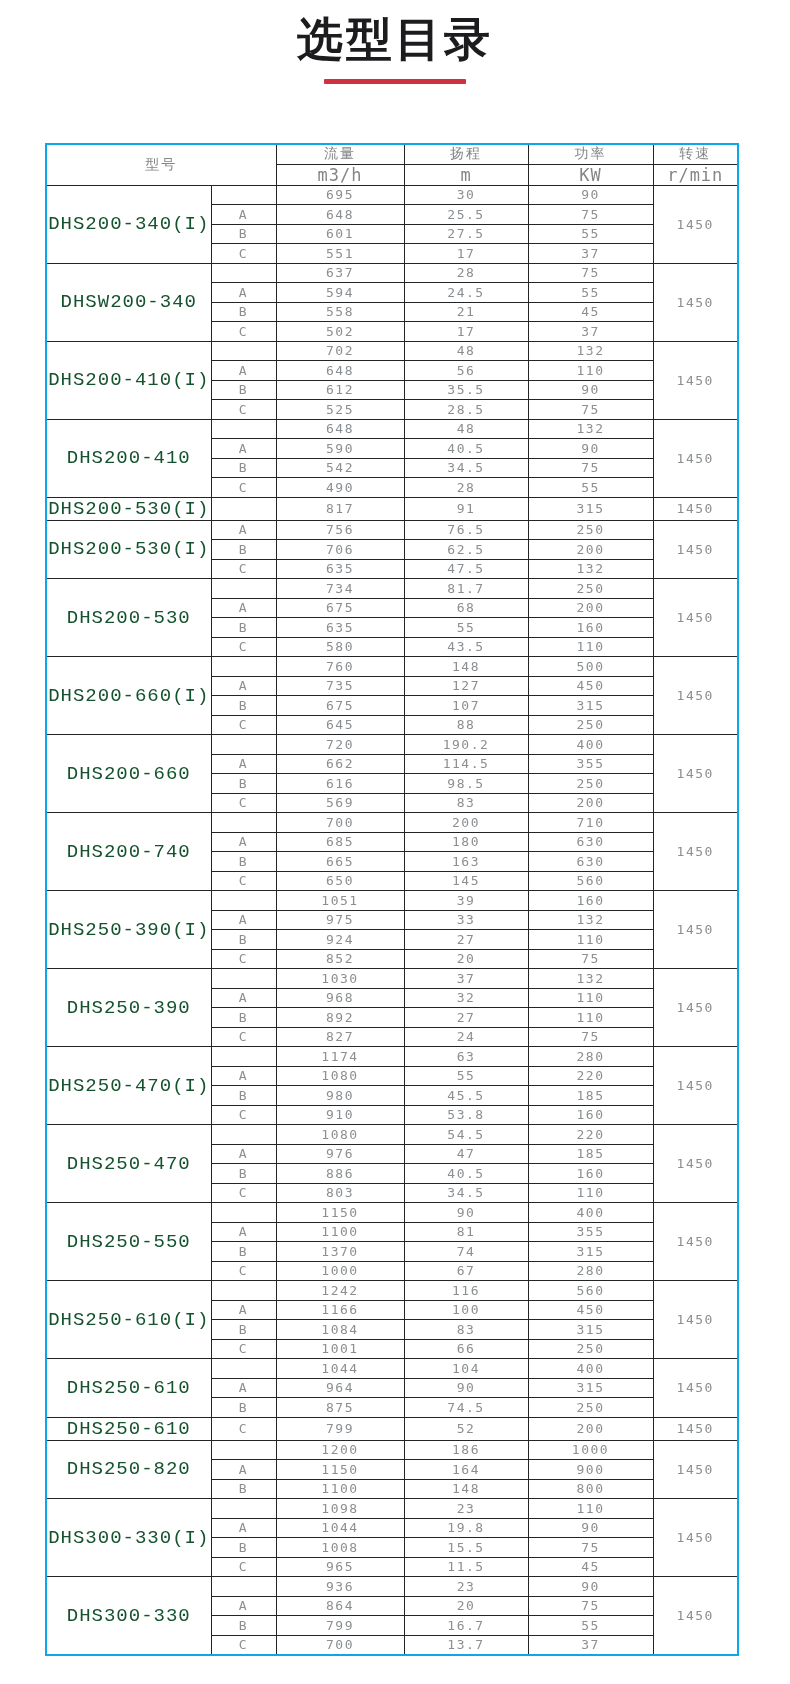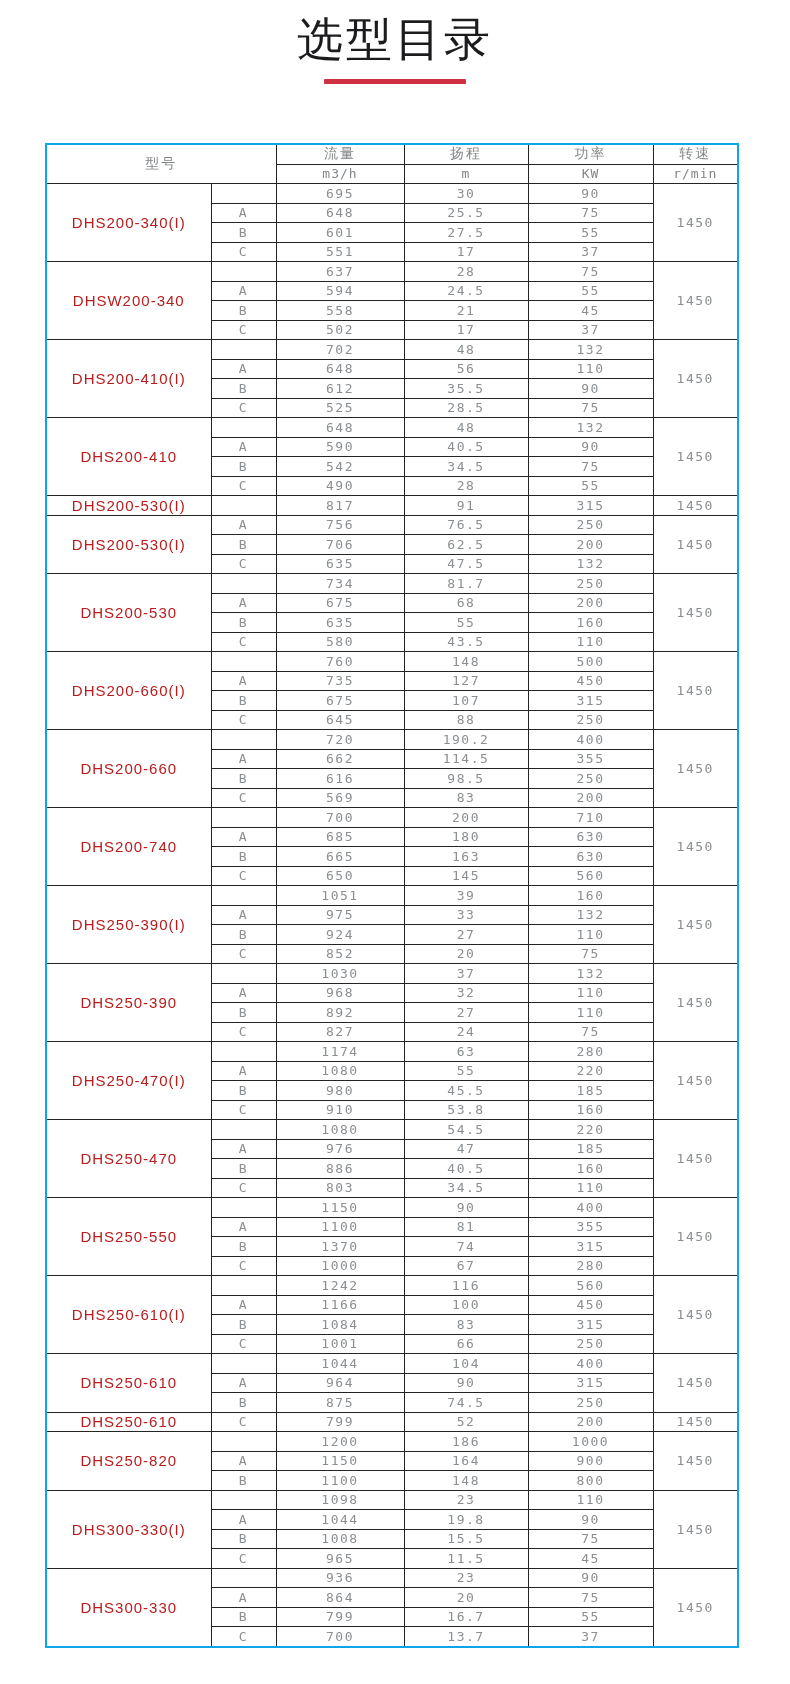--- a/index.html
+++ b/index.html
@@ -9,21 +9,21 @@
     width: 790px;
     height: 1684px;
     position: relative;
     overflow: hidden;
     font-family: "DejaVu Sans", sans-serif;
   }
   .page-title {
     text-align: center;
     padding-top: 12px;
     font-size: 46px;
-    font-weight: normal;
+    font-weight: bold;
     color: #1c1c1e;
     letter-spacing: 3px;
     line-height: 1.2;
   }
   .title-underline {
     width: 142px;
     height: 5px;
     margin: 12px auto 0 auto;
     background: #cf3042;
     border-radius: 1px;
@@ -47,33 +47,33 @@
     overflow: hidden;
     white-space: nowrap;
   }
   table.catalog th {
     font-size: 14px;
     color: #838688;
     letter-spacing: 2px;
   }
   table.catalog th.unit {
     font-family: "DejaVu Sans Mono", monospace;
-    font-size: 13px;
+    font-size: 17px;
     letter-spacing: 1px;
   }
   table.catalog td.num {
     font-family: "DejaVu Sans Mono", monospace;
     font-size: 13px;
     color: #8b8f92;
     letter-spacing: 1.5px;
   }
   table.catalog td.model-cell {
-    font-family: Liberation Sans, sans-serif;
-    font-size: 15px;
-    color: #b91c1c;
+    font-family: Liberation Mono, monospace;
+    font-size: 19px;
+    color: #14532d;
     letter-spacing: 1px;
   }
 </style>
 </head>
 <body>
 
 <div class="page-title">选型目录</div>
 
 <div class="title-underline"></div>
 

